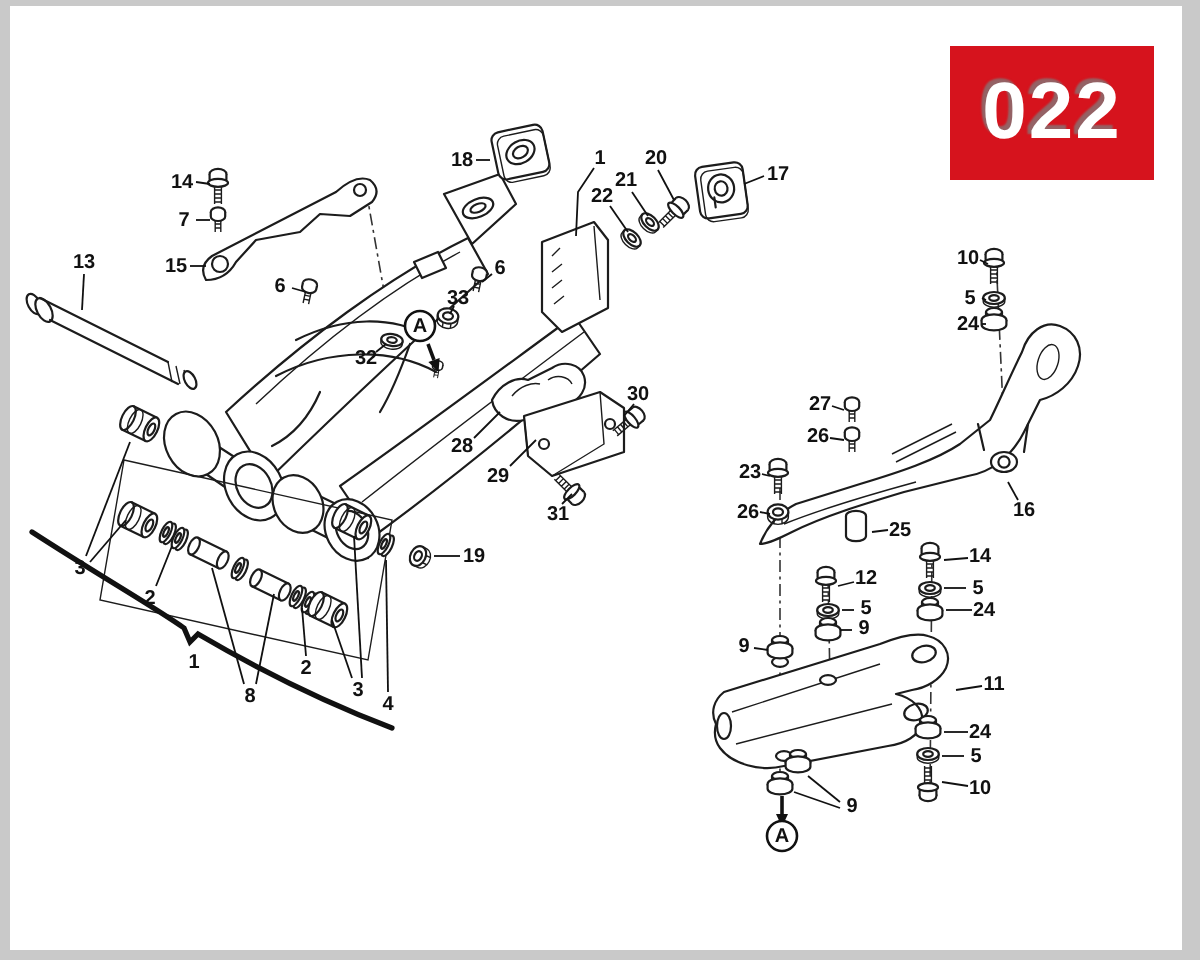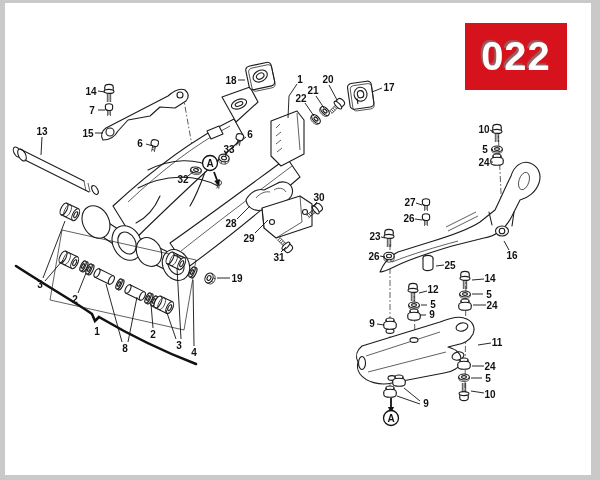--- a/index.html
+++ b/index.html
@@ -7,21 +7,21 @@
     width:600px;height:480px;overflow:hidden;position:relative;
     background:#c9c9c9;
     font-family:"Liberation Sans",sans-serif;
   }
   .page-sheet{
     position:absolute;left:5px;top:3px;right:9px;bottom:5px;
     background:#ffffff;
   }
   .diagram-svg{position:absolute;left:0;top:0;width:600px;height:480px;}
   .page-badge{
-    position:absolute;left:465px;top:23px;width:102px;height:67px;
+    position:absolute;left:475px;top:23px;width:102px;height:67px;
     display:flex;align-items:center;justify-content:center;
   }
   .page-badge-code{
     color:#ffffff;font-weight:bold;font-size:40px;letter-spacing:1px;
     font-family:"Liberation Sans",sans-serif;
     text-shadow:-2px -2px 1px rgba(125,125,125,0.75);
   }
   
   .ln{fill:none;stroke:#1c1c1c;stroke-width:1.1;stroke-linejoin:round;stroke-linecap:round;}
   .lnf{fill:#ffffff;stroke:#1c1c1c;stroke-width:1.1;stroke-linejoin:round;}

